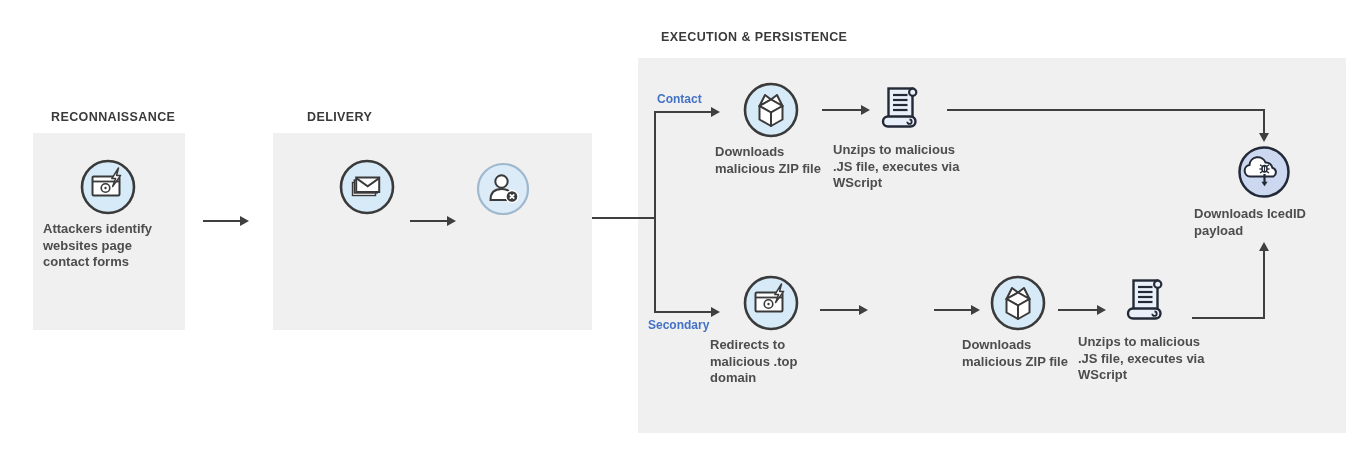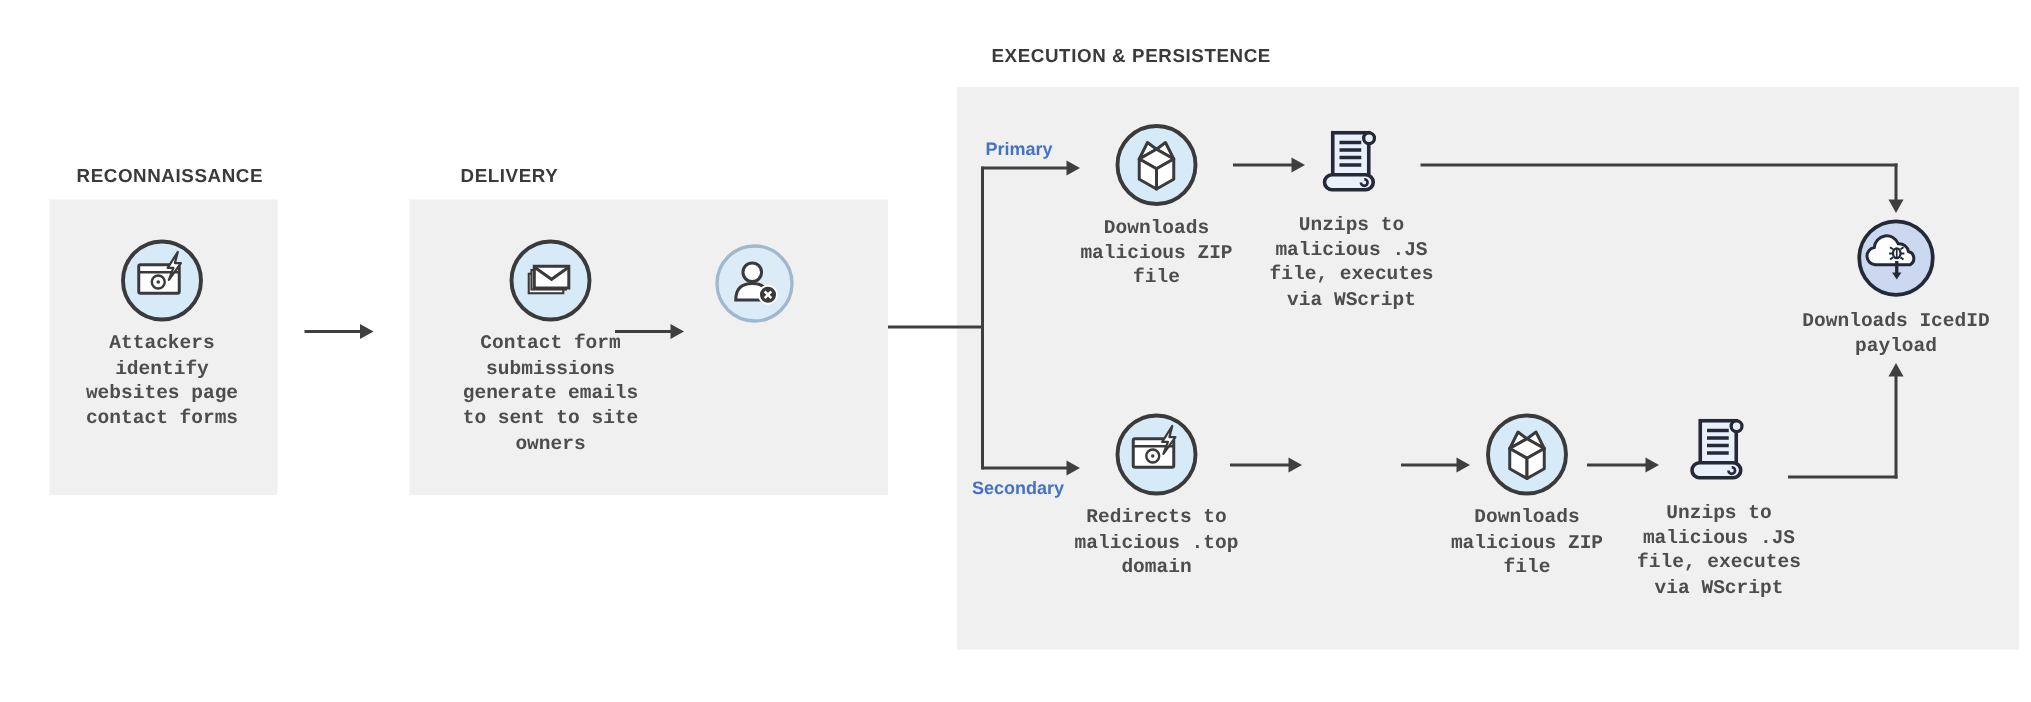--- a/index.html
+++ b/index.html
@@ -6,21 +6,21 @@
   .canvas{
     position:relative;width:1354px;height:468px;background:#ffffff;overflow:hidden;
     font-family:"Liberation Sans", sans-serif;
   }
   .stage-title{
     position:absolute;font-size:12.5px;font-weight:bold;color:#3a3a3a;letter-spacing:.4px;padding-left:16px;
   }
   .stage-box{
     position:absolute;background:#f0f0f1;
   }
-  .node{position:absolute;text-align:center;font-family:Liberation Mono, monospace;}
+  .node{position:absolute;}
   .node .icon{display:block;width:58px;height:58px;margin:0 auto;}
   .nlabel{
     margin-top:5px;font-size:13px;font-weight:bold;color:#4d4d4d;line-height:1.28;
   }
   .nlabel .it{font-style:italic;}
   .branch-label{
     position:absolute;font-size:12px;font-weight:bold;color:#4472c4;
   }
   .hline{position:absolute;height:2px;background:#3f3f3f;}
   .vline{position:absolute;width:2px;background:#3f3f3f;}
@@ -118,38 +118,37 @@
 
   <div class="hline" style="left:203px;top:220px;width:38px;"></div>
   <div class="ah-right" style="left:240px;top:216px;"></div>
 
   <div class="node" style="left:303px;top:158px;width:128px;">
     <span class="icon">
       <svg width="58" height="58" viewBox="0 0 58 58">
           <use href="#ic-emails"></use>
         </svg>
     </span>
-    <div class="nlabel">Contact form submissions generate emails to sent to site owners</div>
   </div>
 
   <div class="hline" style="left:410px;top:220px;width:38px;"></div>
   <div class="ah-right" style="left:447px;top:216px;"></div>
 
   <div class="node" style="left:440px;top:160px;width:126px;">
     <span class="icon">
       <svg width="58" height="58" viewBox="0 0 58 58">
           <use href="#ic-user"></use>
         </svg>
     </span>
   </div>
 
   <div class="hline" style="left:592px;top:217px;width:64px;"></div>
   <div class="vline" style="left:654px;top:111px;height:202px;"></div>
 
-  <div class="branch-label" style="left:657px;top:92px;">Primary</div>
+  <div class="branch-label" style="left:657px;top:92px;">Contact</div>
   <div class="hline" style="left:655px;top:111px;width:57px;"></div>
   <div class="ah-right" style="left:711px;top:107px;"></div>
 
   <div class="branch-label" style="left:648px;top:318px;">Secondary</div>
   <div class="hline" style="left:655px;top:311px;width:57px;"></div>
   <div class="ah-right" style="left:711px;top:307px;"></div>
 
   <div class="node" style="left:715px;top:81px;width:112px;">
     <span class="icon">
       <svg width="58" height="58" viewBox="0 0 58 58">

